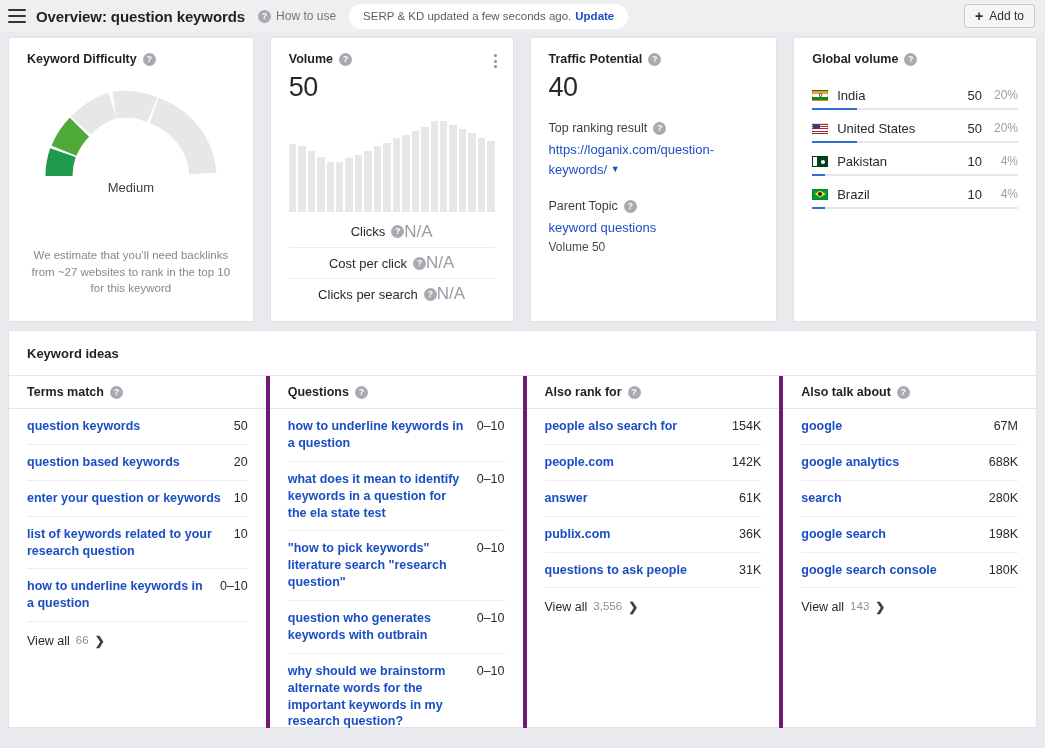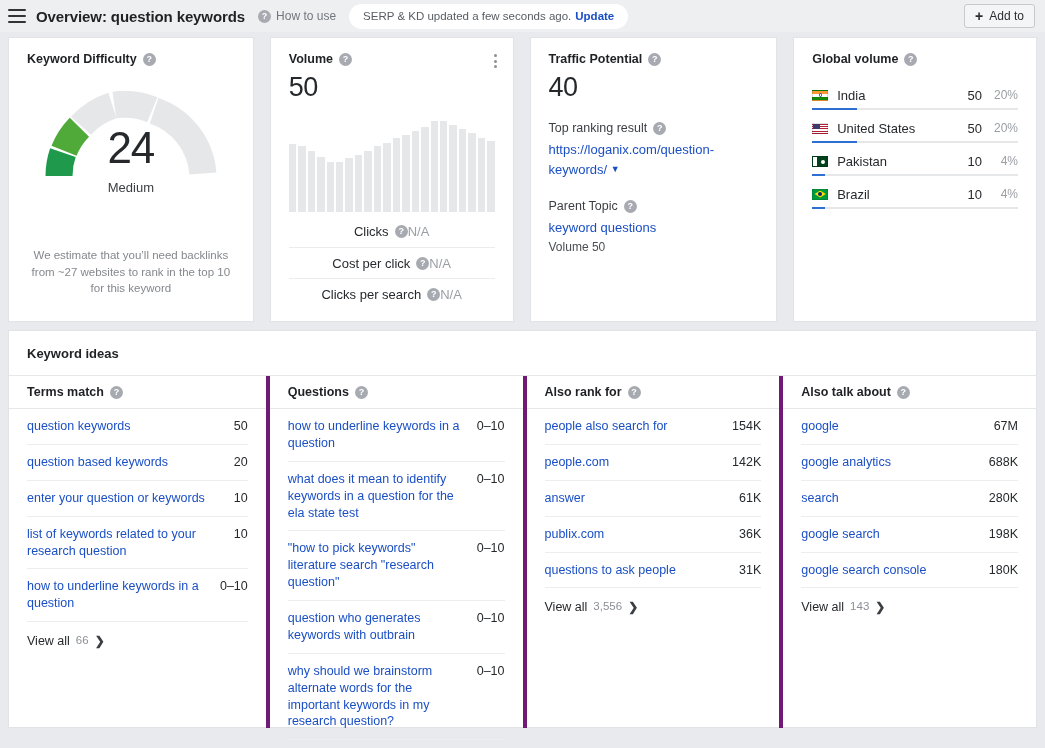--- a/index.html
+++ b/index.html
@@ -111,21 +111,21 @@
     display: flex; align-items: flex-end; gap: 2px;
   }
   .spark .bar { flex: 1; background: #e6e7e9; }
   .kv-rows { margin-top: 4px; }
   .kv-row {
     display: flex; align-items: center; justify-content: center;
     height: 31px; border-top: 1px solid #ebecee; font-size: 13px; color: #26292c;
   }
   .kv-row:first-child { border-top: none; }
   .kv-label { display: flex; align-items: center; gap: 6px; }
-  .kv-val { color: #9a9ea3; font-size: 13px; }
+  .kv-val { color: #9a9ea3; font-size: 17px; }
 
   
   .sub-label {
     font-size: 12.5px; color: #3b3e42; margin-top: 20px;
     display: flex; align-items: flex-end; gap: 6px;
   }
   .link {
     color: #1a4fc4; font-size: 13px; line-height: 1.5;
     word-break: break-word; cursor: pointer; display: block; margin-top: 5px;
   }
@@ -171,21 +171,21 @@
     height: 33px; display: flex; align-items: center; gap: 6px;
     border-bottom: 1px solid #e6e7e9;
     margin: 0 -18px; padding: 0 18px;
   }
   .kw-row {
     display: flex; justify-content: space-between; gap: 10px;
     padding: 9px 0 9px 0; border-bottom: 1px solid #ededef;
     font-size: 12.5px; line-height: 1.35;
   }
   .kw-row:last-of-type { }
-  .kw-term { color: #1a4fc4; cursor: pointer; }
+  .kw-term { color: #1a4fc4; cursor: pointer; font-weight: bold; }
   .kw-vol { color: #26292c; white-space: nowrap; flex: none; }
   .viewall {
     display: flex; align-items: flex-start; gap: 6px;
     font-size: 12.5px; color: #26292c; padding-top: 12px; cursor: pointer;
   }
   .viewall .n { color: #8b9096; font-size: 11.5px; }
   .viewall .chev { font-size: 12px; font-weight: bold; color: #3b3e42; }
 </style>
 </head>
 <body>
@@ -224,21 +224,20 @@
         <path d="M 18 96 A 72 72 0 0 1 21.9 72.6" fill="none" stroke="#1f9a4d" stroke-width="27"></path>
 
         <path d="M 23 70.7 A 72 72 0 0 1 38.4 47.2" fill="none" stroke="#4faa3a" stroke-width="27"></path>
 
         <path d="M 39.9 45.8 A 72 72 0 0 1 71.4 25.5" fill="none" stroke="#e6e7e9" stroke-width="27"></path>
 
         <path d="M 73.4 25 A 72 72 0 0 1 111.3 29.7" fill="none" stroke="#e6e7e9" stroke-width="27"></path>
 
         <path d="M 113.1 30.7 A 72 72 0 0 1 161.9 93.5" fill="none" stroke="#e6e7e9" stroke-width="27"></path>
       </svg>
-      <div class="gauge-val">24</div>
       <div class="gauge-label">Medium</div>
     </div>
     <div class="kd-note">We estimate that you’ll need backlinks from ~27 websites to rank in the top 10 for this keyword</div>
   </div>
 
   <div class="card c2">
     <div class="card-title">
       <span>Volume</span>
       <span class="help-dot">?</span>
     </div>

